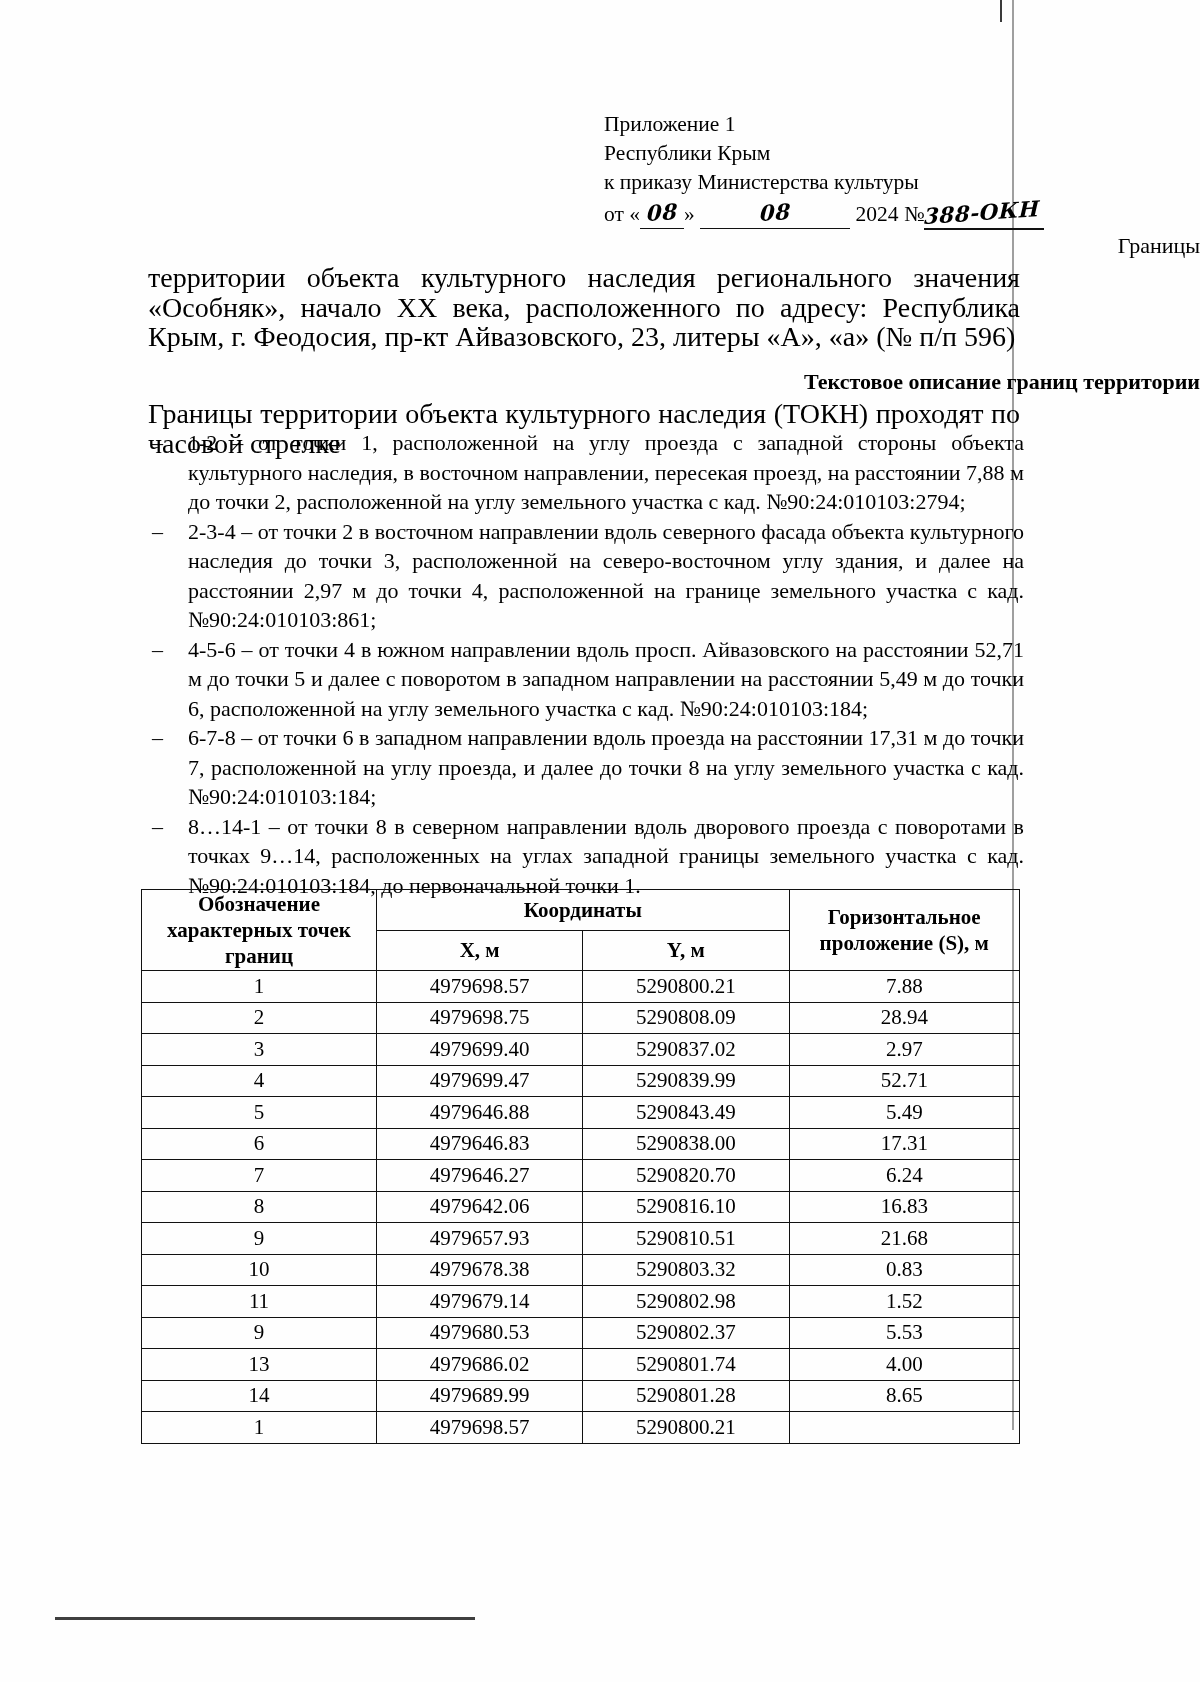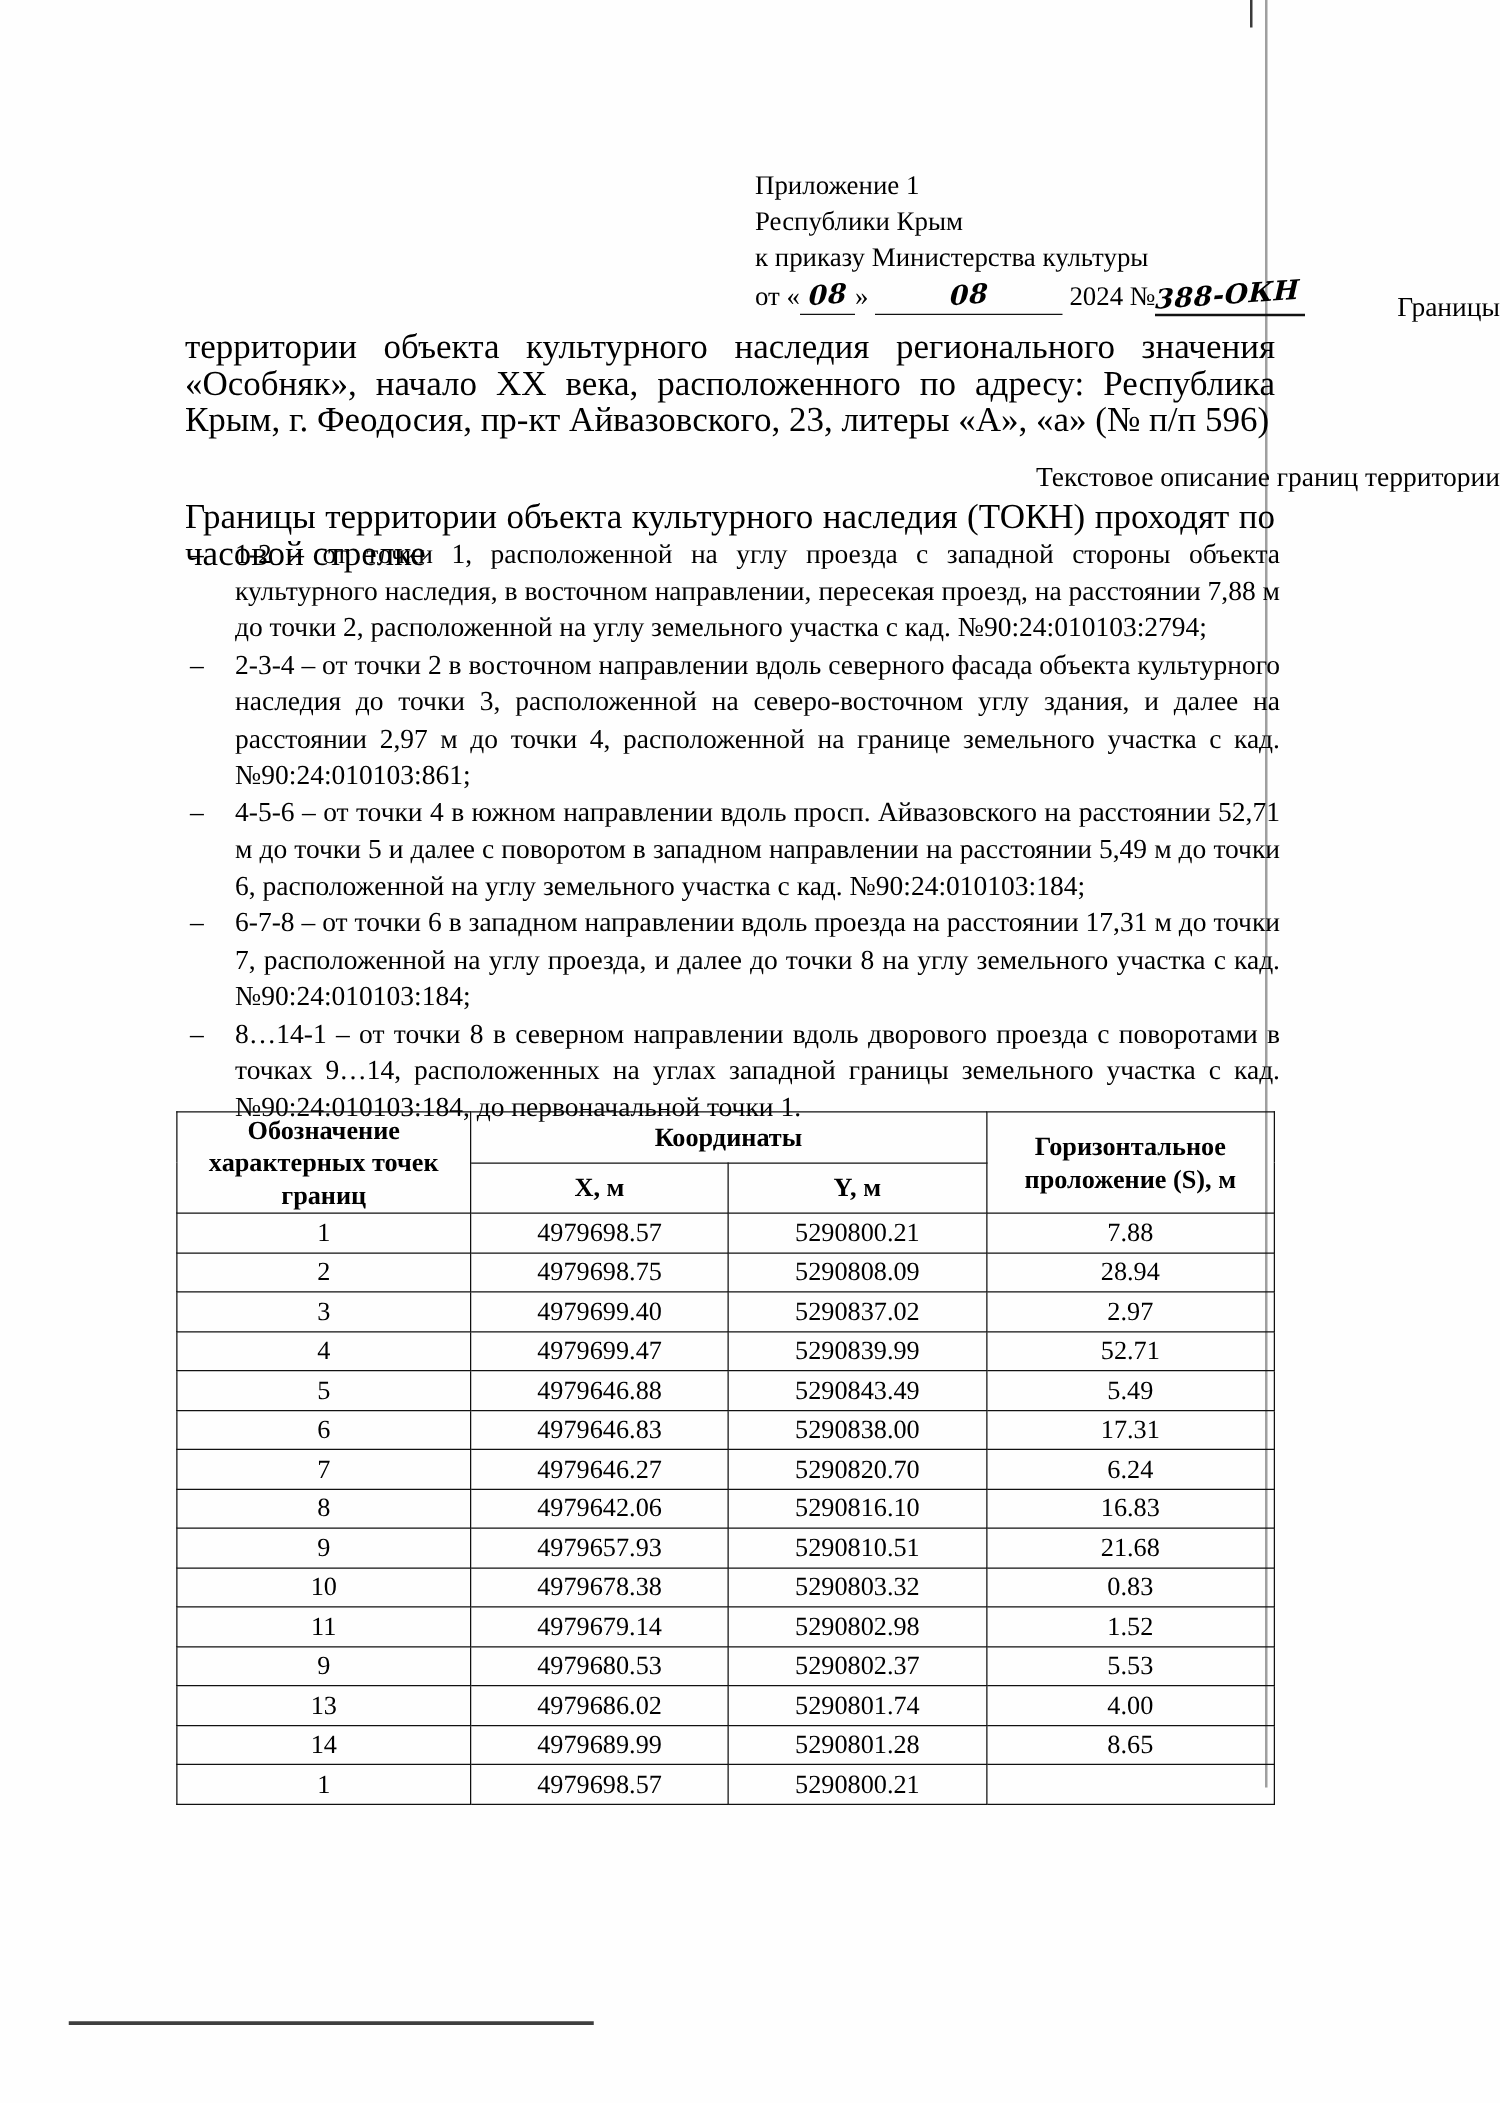--- a/index.html
+++ b/index.html
@@ -52,21 +52,20 @@
   }
 
   
   .appendix-block {
     position: absolute;
     left: 604px;
     top: 110px;
     width: 430px;
     font-size: 21.5px;
     line-height: 29px;
-    margin-top: 24px;
   }
   .appendix-block div { white-space: nowrap; }
 
   .date-line {
     position: relative;
     margin-top: 2px;
     height: 34px;
     font-size: 21.5px;
     white-space: nowrap;
   }
@@ -103,21 +102,21 @@
     top: -1px;
   }
 
   
   .center-title {
     position: absolute;
     width: 100%;
     text-align: right;
     font-size: 22px;
   }
-  .center-title.bold { font-weight: normal; }
+  .center-title.bold { font-weight: bold; }
 
   
   .para {
     position: absolute;
     font-size: 28px;
     line-height: 29.5px;
     text-align: justify;
   }
   .intro-para {
     left: 148px;

